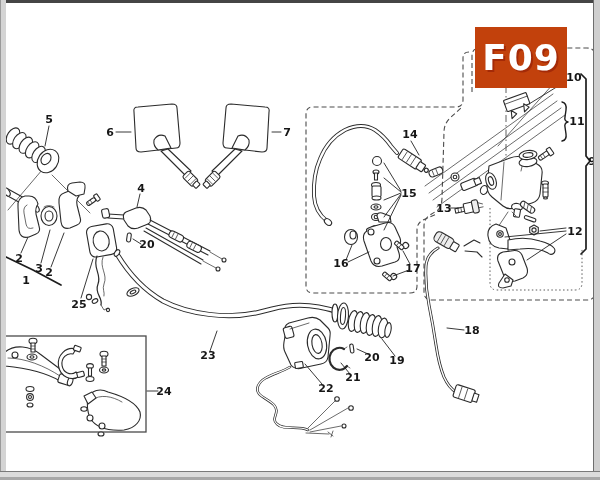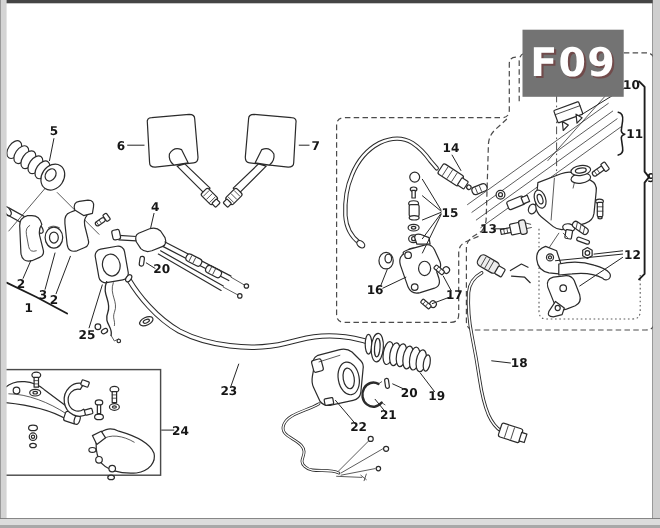--- a/index.html
+++ b/index.html
@@ -441,19 +441,19 @@
         <text x="372" y="361" class="part-label">20</text>
         <text x="147" y="248" class="part-label">20</text>
         <text x="353" y="381" class="part-label">21</text>
         <text x="326" y="392" class="part-label">22</text>
         <text x="208" y="359" class="part-label">23</text>
         <text x="164" y="395" class="part-label">24</text>
         <text x="79" y="308" class="part-label">25</text>
       </g>
   </svg>
 
-  <div class="badge" style="background: #737373; color: rgb(255, 255, 255);">F09</div>
+  <div class="badge" style="background: #c2410c; color: rgb(255, 255, 255);">F09</div>
 
   <div class="frame-top"></div>
   <div class="frame-left"></div>
   <div class="frame-right"></div>
   <div class="frame-bottom"></div>
 </div>
 
 </body></html>

